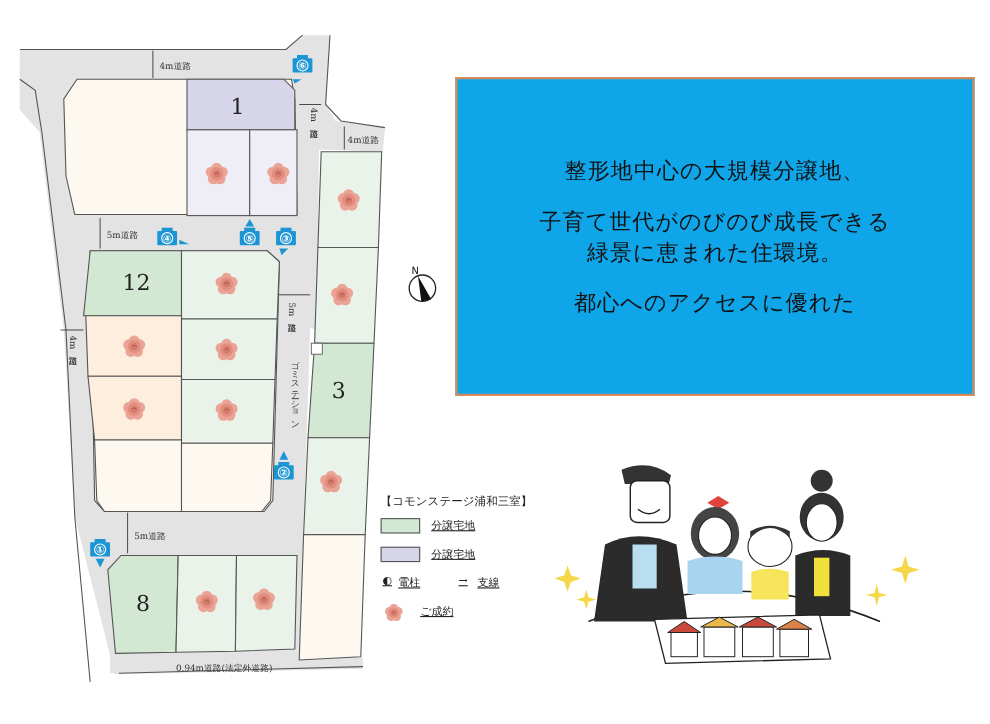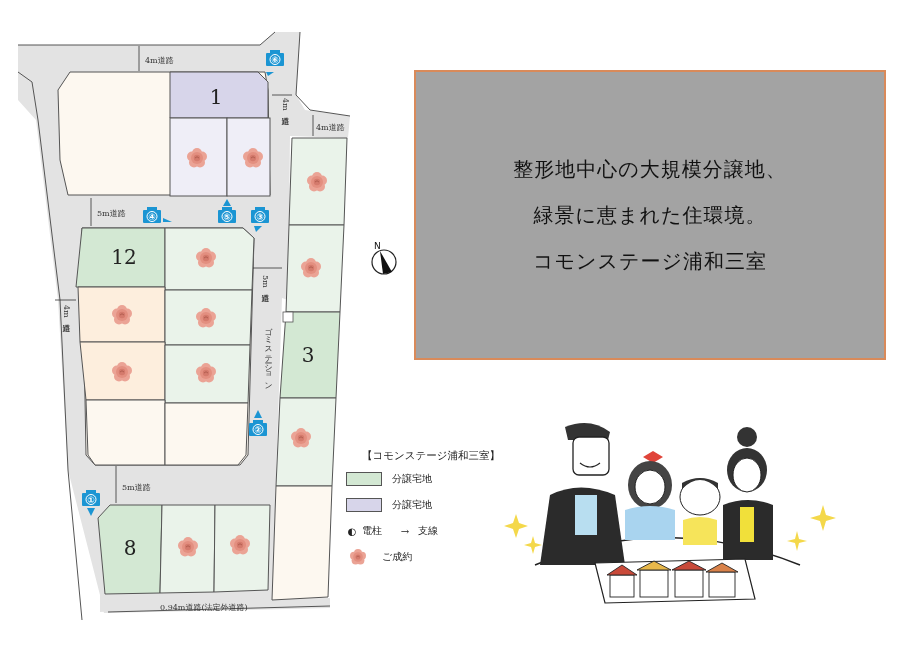--- a/index.html
+++ b/index.html
@@ -4,29 +4,29 @@
 <style>
   html, body { margin:0; padding:0; background:#ffffff; }
   body { width:900px; height:658px; position:relative; overflow:hidden; font-family:"DejaVu Serif", serif; }
   #map { position:absolute; left:0; top:0; }
   .lbl-serif { font-family:"DejaVu Serif", serif; }
   .road-lbl { font-size:8px; fill:#333; }
   .lot-num { font-size:20px; fill:#222; }
   .cam-num { font-size:9px; fill:#ffffff; font-family:"DejaVu Sans", sans-serif; font-weight:bold; }
   #catch-box {
     position:absolute; left:414px; top:70px; width:472px; height:290px;
-    border:2px solid #d98a5a; box-sizing:border-box; background:#a3a3a3;
+    border:2px solid #d98a5a; box-sizing:border-box; background:#0ea5e9;
     font-family:"DejaVu Sans", sans-serif; color:#111;
     display:flex; flex-direction:column; align-items:center; justify-content:center;
   }
   .catch-para { text-align:center; margin:9px 0; }
   .catch-line { display:block; font-size:20px; line-height:28px; letter-spacing:1px; white-space:nowrap; }
   #legend { position:absolute; left:346px; top:445px; width:170px; font-family:"DejaVu Serif", serif; font-size:10px; color:#222; }
-  .lg-title { display:block; margin:4px 0 8px 0; font-size:10.5px; white-space:nowrap;text-align:center; }
-  .lg-row { display:flex; align-items:center; height:16px; margin-bottom:10px; }
+  .lg-title { display:block; margin:4px 0 8px 0; font-size:10.5px; white-space:nowrap; }
+  .lg-row { display:flex; align-items:flex-start; height:16px; margin-bottom:10px;text-decoration:underline; }
   .lg-swatch { width:36px; height:14px; border:1px solid #555; box-sizing:border-box; margin-right:10px; }
   .lg-text { white-space:nowrap; }
   .lg-icon { display:inline-block; width:12px; text-align:center; margin-right:4px; }
   #illus { position:absolute; left:495px; top:415px; }
 </style>
 </head>
 <body>
 
 <svg id="map" width="900" height="658" viewBox="0 0 900 658" xmlns="http://www.w3.org/2000/svg">
   <defs>
@@ -168,40 +168,41 @@
     <polygon points="380,251 392,272 383,274" fill="#111"></polygon>
     <text x="374" y="249" font-size="9" font-family="DejaVu Sans, sans-serif" fill="#111">N</text>
   </g>
 </svg>
 
 <div id="catch-box">
   <div class="catch-para">
     <span class="catch-line">整形地中心の大規模分譲地、</span>
   </div>
   <div class="catch-para">
+    <span class="catch-line">子育て世代がのびのび成長できる</span>
     <span class="catch-line">緑景に恵まれた住環境。</span>
   </div>
   <div class="catch-para">
-    <span class="catch-line">コモンステージ浦和三室</span>
+    <span class="catch-line">都心へのアクセスに優れた</span>
   </div>
 </div>
 
 <div id="legend">
   <span class="lg-title">【コモンステージ浦和三室】</span>
   <div class="lg-row">
     <span class="lg-swatch" style="background:#d3e8d3"></span>
     <span class="lg-text">分譲宅地</span>
   </div>
   <div class="lg-row">
     <span class="lg-swatch" style="background:#d7d5ea"></span>
     <span class="lg-text">分譲宅地</span>
   </div>
   <div class="lg-row">
     <span class="lg-icon">◐</span>
-    <span class="lg-text" style="margin-right:14px">電柱</span>
+    <span class="lg-text" style="margin-right:30px">電柱</span>
     <span class="lg-icon" style="width:18px">→</span>
     <span class="lg-text">支線</span>
   </div>
   <div class="lg-row">
     <svg width="24" height="16" viewBox="-12 -8 24 16" style="margin-right:12px">
       <use href="#rose" x="0" y="0" transform="scale(0.8)"></use>
     </svg>
     <span class="lg-text">ご成約</span>
   </div>
 </div>

